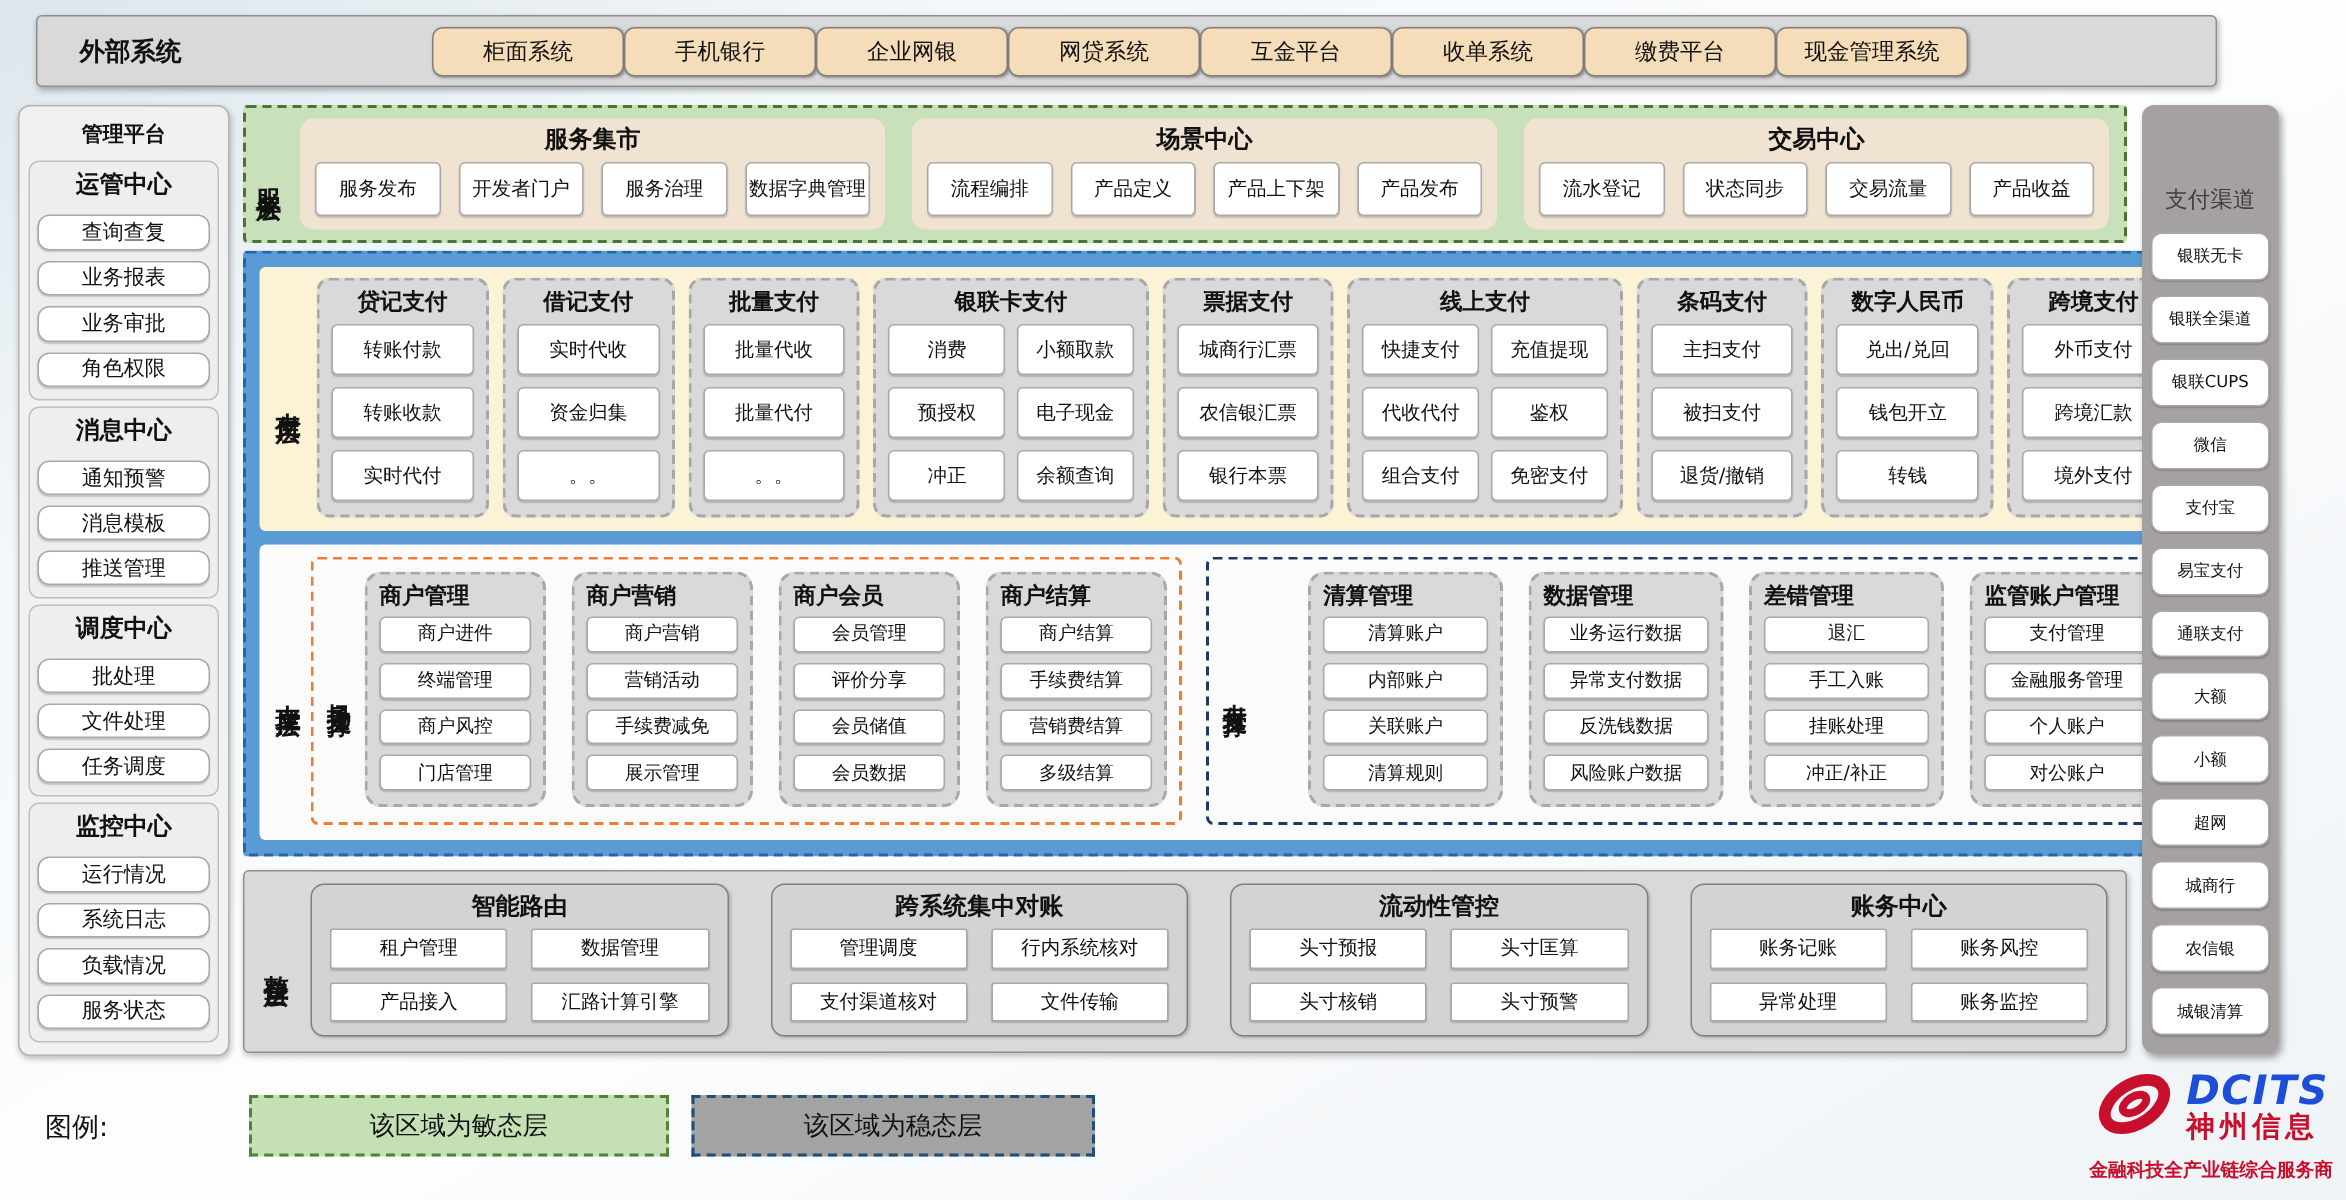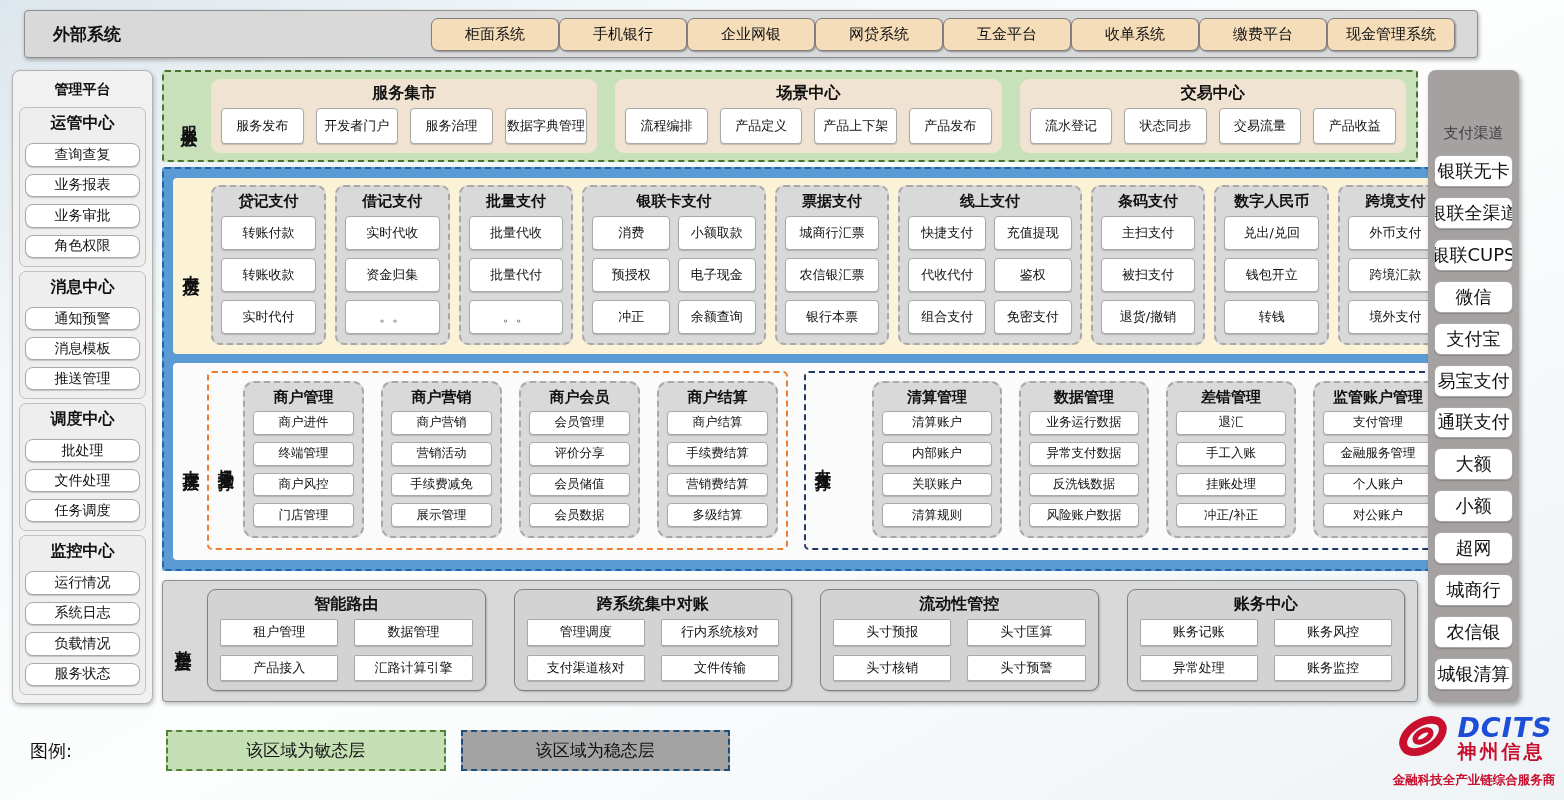--- a/index.html
+++ b/index.html
@@ -23,21 +23,21 @@
     letter-spacing:3px; line-height:1;
   }
 
   
   #external-bar {
     left:24px; top:10px; width:1454px; height:48px;
     background:#d9d9d9; border:1px solid #8f8f8f; border-radius:4px;
     display:flex; align-items:center; box-shadow:1px 2px 4px rgba(0,0,0,.3);
   }
   #external-label { font-weight:bold; font-size:17px; margin:0 24px 0 28px; white-space:nowrap; }
-  #ext-buttons { flex:1; display:flex; justify-content:flex-end; padding-right:22px; }
+  #ext-buttons { flex:1; display:flex; justify-content:center; padding-right:22px; }
   .ext-btn {
     width:128px; height:33px; background:#f5ddba; border:1px solid #7f7f7f; border-radius:7px;
     font-size:15px; display:flex; align-items:center; justify-content:center;
     box-shadow:1px 1px 2px rgba(0,0,0,.35); white-space:nowrap;
   }
 
   
   #mgmt {
     left:12px; top:70px; width:141px; height:634px;
     background:#f1f1f1; border:1px solid #b3b3b3; border-radius:8px;
@@ -54,27 +54,27 @@
   .mgmt-section h3 { text-align:center; font-size:16px; font-weight:bold; padding:3px 0 2px; }
   .mgmt-btn { flex:1; margin-top:7px; min-height:23px; border-radius:8px; font-size:14px; }
 
   
   #channels {
     left:1428px; top:70px; width:91px; height:632px;
     background:#a5a1a0; border-radius:8px; box-shadow:2px 3px 5px rgba(0,0,0,.35);
     display:flex; flex-direction:column; padding:6px 6px 12px;
   }
   #channels-title { color:#404040; font-weight:normal; font-size:15px; text-align:center; padding:8px 0 2px; white-space:nowrap;margin-top:40px; }
-  .chan-btn { flex:1; margin-top:10px; font-size:18px; border-radius:7px; }
+  .chan-btn { flex:1; margin-top:10px; font-size:11px; border-radius:7px; }
 
   
   #service {
     left:162px; top:70px; width:1256px; height:92px;
     background:#c9e1ba; border:2px dashed #4a7430; border-radius:3px;
-    display:flex; align-items:stretch; padding:7px 10px 7px 11px; gap:8px;
+    display:flex; align-items:stretch; padding:7px 10px 7px 0; gap:8px;
   }
   #service-label { width:28px; font-size:17px; }
   #service-groups { flex:1; display:flex; gap:18px; }
   .svc-group {
     background:#f1e3d2; border-radius:9px; flex:1;
     display:flex; flex-direction:column; padding:2px 10px 9px;
   }
   .svc-group h3 { text-align:center; font-weight:bold; font-size:16px; padding:2px 0 4px; }
   .svc-items { flex:1; display:flex; gap:12px; }
   .svc-btn { flex:1; border-radius:4px; }
@@ -104,21 +104,21 @@
   #support { background:#fbfbfb; border-radius:4px; flex:1; display:flex; padding:8px 10px 10px 4px; gap:2px; }
   #support-label { width:28px; font-size:17px; }
   #support-sections { flex:1; display:flex; gap:16px; }
   .sup-section { border:2px dashed #888; border-radius:5px; display:flex; padding:8px 8px 10px 4px; gap:4px; min-width:0; }
   .sup-label { width:26px; font-size:16px; letter-spacing:2px; }
   .sup-groups { flex:1; display:flex; gap:17px; }
   .sup-group {
     background:#d9d9d9; border:2px dashed #a8a8a8; border-radius:11px;
     padding:2px 8px 9px; display:flex; flex-direction:column; flex:1; min-width:0;
   }
-  .sup-group h3 { text-align:center; font-size:15px; font-weight:bold; padding:3px 0 4px; white-space:nowrap; }
+  .sup-group h3 { text-align:left; font-size:15px; font-weight:bold; padding:3px 0 4px; white-space:nowrap; }
   .sup-items { flex:1; display:flex; flex-direction:column; gap:7px; }
   .sup-btn { flex:1; font-size:12.5px; border-radius:4px; }
 
   
   #integration {
     left:162px; top:580px; width:1256px; height:122px;
     background:#d9d9d9; border:1px solid #8f8f8f; border-radius:4px;
     box-shadow:1px 2px 4px rgba(0,0,0,.25);
     display:flex; padding:8px 12px 10px 6px; gap:10px;
   }

